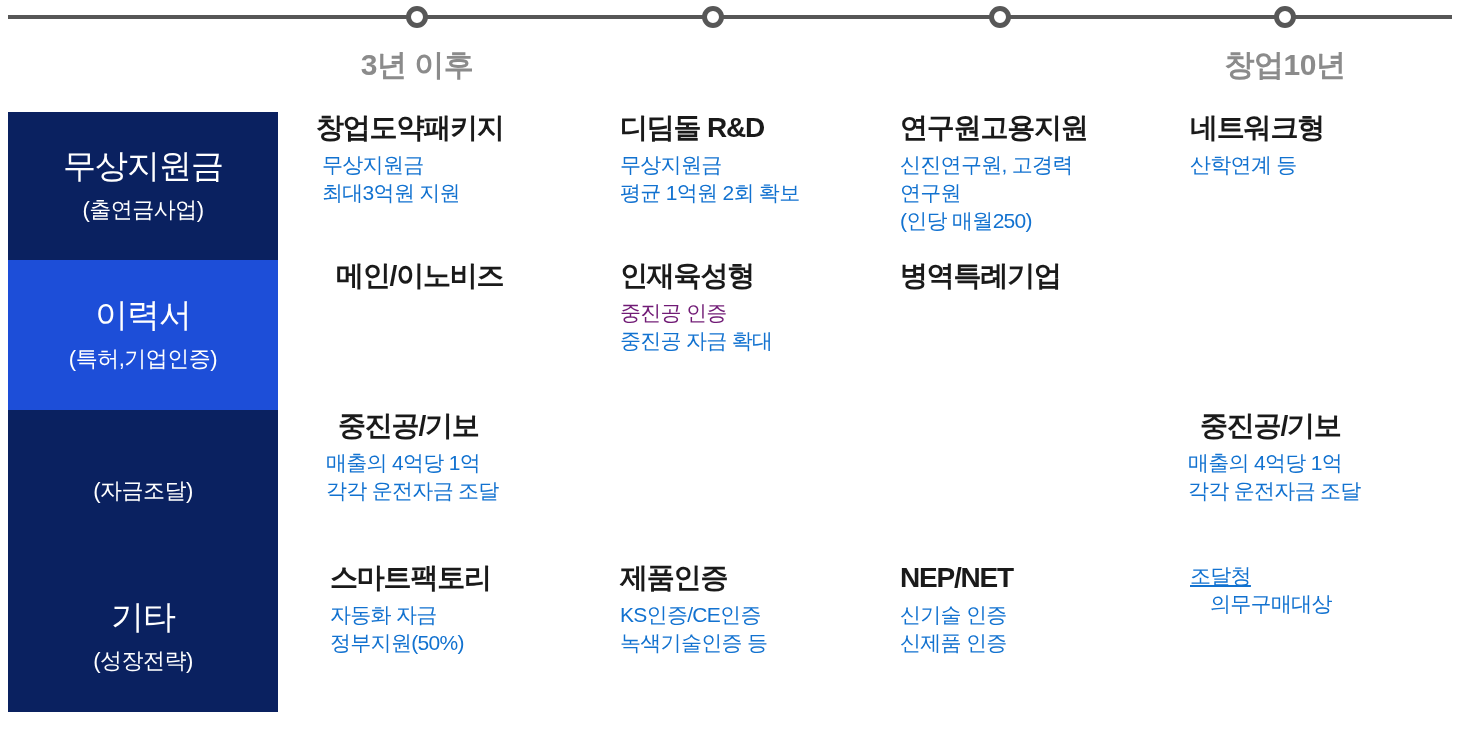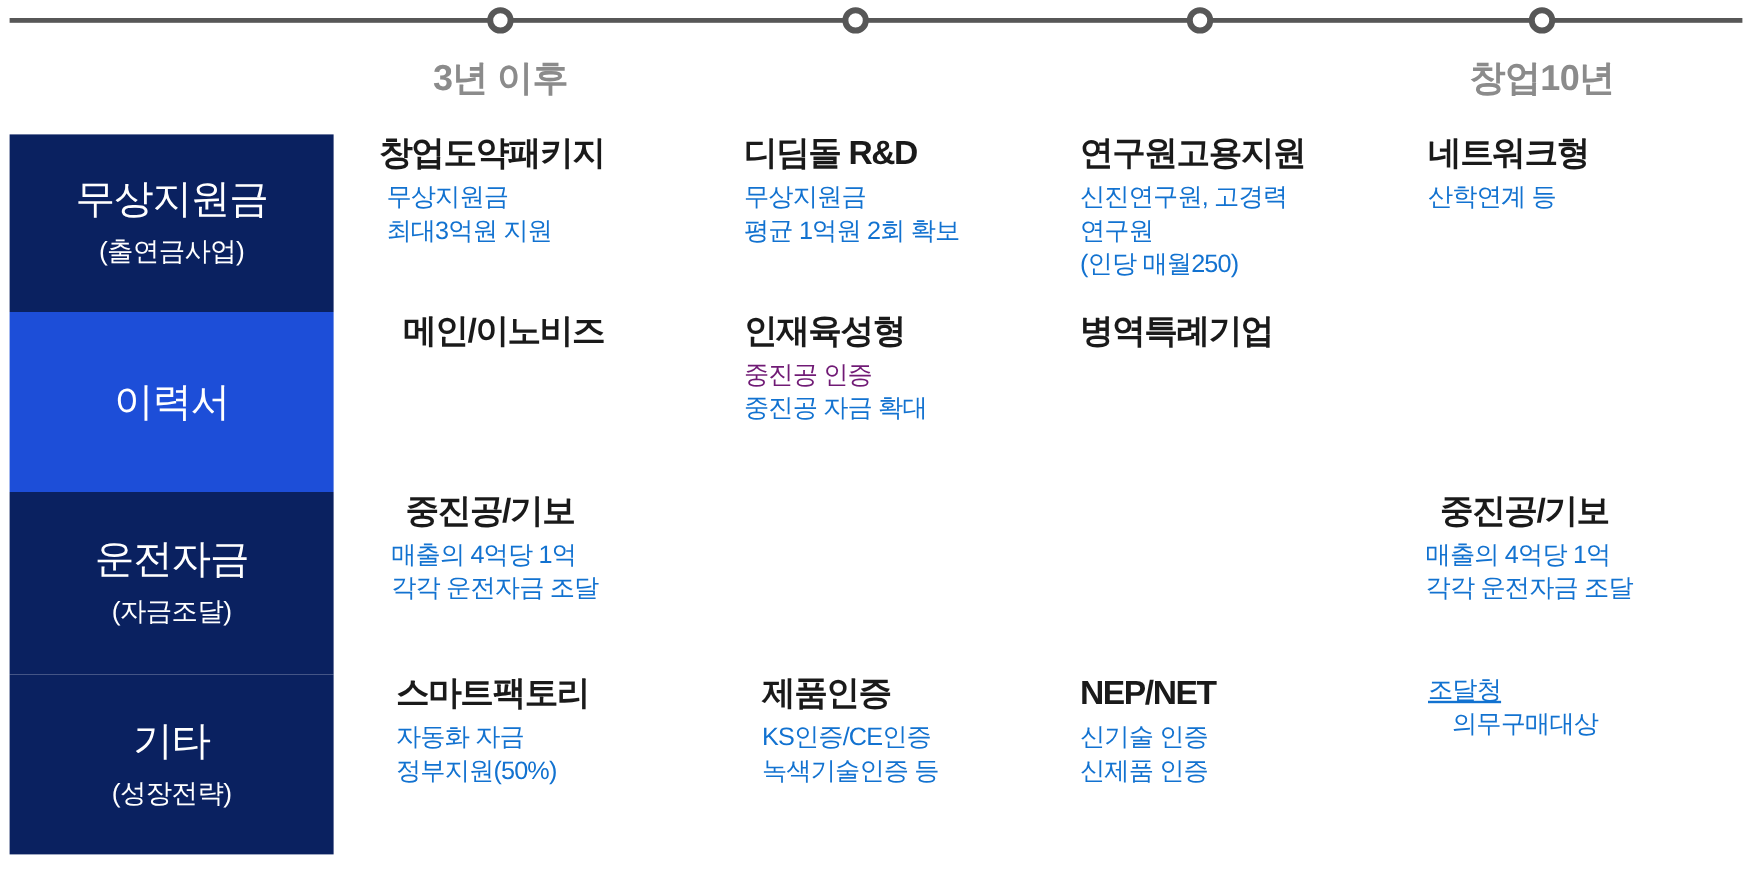--- a/index.html
+++ b/index.html
@@ -109,38 +109,38 @@
           </div>
           <div class="cell " style="left: 912px;">
             <div class="cell-title" style="color: rgb(26, 26, 26);">네트워크형</div>
             <div class="cell-line" style="color: rgb(18, 114, 208);">산학연계 등</div>
           </div>
         </div>
       </div>
       <div class="row r2">
         <div class="cat" style="background: #1d4ed8; color: rgb(255, 255, 255);">
           <div class="cat-title">이력서</div>
+          <div class="cat-sub">(특허,기업인증)</div>
         </div>
         <div class="cells">
           <div class="cell " style="left: 58px;">
             <div class="cell-title" style="color: rgb(26, 26, 26);">메인/이노비즈</div>
           </div>
           <div class="cell " style="left: 342px;">
             <div class="cell-title" style="color: rgb(26, 26, 26);">인재육성형</div>
             <div class="cell-line" style="color: #701a75;">중진공 인증</div>
             <div class="cell-line" style="color: rgb(18, 114, 208);">중진공 자금 확대</div>
           </div>
           <div class="cell " style="left: 622px;">
             <div class="cell-title" style="color: rgb(26, 26, 26);">병역특례기업</div>
           </div>
         </div>
       </div>
       <div class="row r3">
         <div class="cat" style="background: rgb(10, 33, 96); color: rgb(255, 255, 255);">
-          <div class="cat-title">운전자금</div>
           <div class="cat-sub">(자금조달)</div>
         </div>
         <div class="cells">
           <div class="cell indent" style="left: 46px;">
             <div class="cell-title" style="color: rgb(26, 26, 26);">중진공/기보</div>
             <div class="cell-line" style="color: rgb(18, 114, 208);">매출의 4억당 1억</div>
             <div class="cell-line" style="color: rgb(18, 114, 208);">각각 운전자금 조달</div>
           </div>
           <div class="cell indent" style="left: 908px;">
             <div class="cell-title" style="color: rgb(26, 26, 26);">중진공/기보</div>
@@ -153,21 +153,21 @@
         <div class="cat" style="background: rgb(10, 33, 96); color: rgb(255, 255, 255);">
           <div class="cat-title">기타</div>
           <div class="cat-sub">(성장전략)</div>
         </div>
         <div class="cells">
           <div class="cell " style="left: 52px;">
             <div class="cell-title" style="color: rgb(26, 26, 26);">스마트팩토리</div>
             <div class="cell-line" style="color: rgb(18, 114, 208);">자동화 자금</div>
             <div class="cell-line" style="color: rgb(18, 114, 208);">정부지원(50%)</div>
           </div>
-          <div class="cell " style="left: 357px;">
+          <div class="cell " style="left: 342px;">
             <div class="cell-title" style="color: rgb(26, 26, 26);">제품인증</div>
             <div class="cell-line" style="color: rgb(18, 114, 208);">KS인증/CE인증</div>
             <div class="cell-line" style="color: rgb(18, 114, 208);">녹색기술인증 등</div>
           </div>
           <div class="cell " style="left: 622px;">
             <div class="cell-title" style="color: rgb(26, 26, 26);">NEP/NET</div>
             <div class="cell-line" style="color: rgb(18, 114, 208);">신기술 인증</div>
             <div class="cell-line" style="color: rgb(18, 114, 208);">신제품 인증</div>
           </div>
           <div class="cell " style="left: 912px;">

